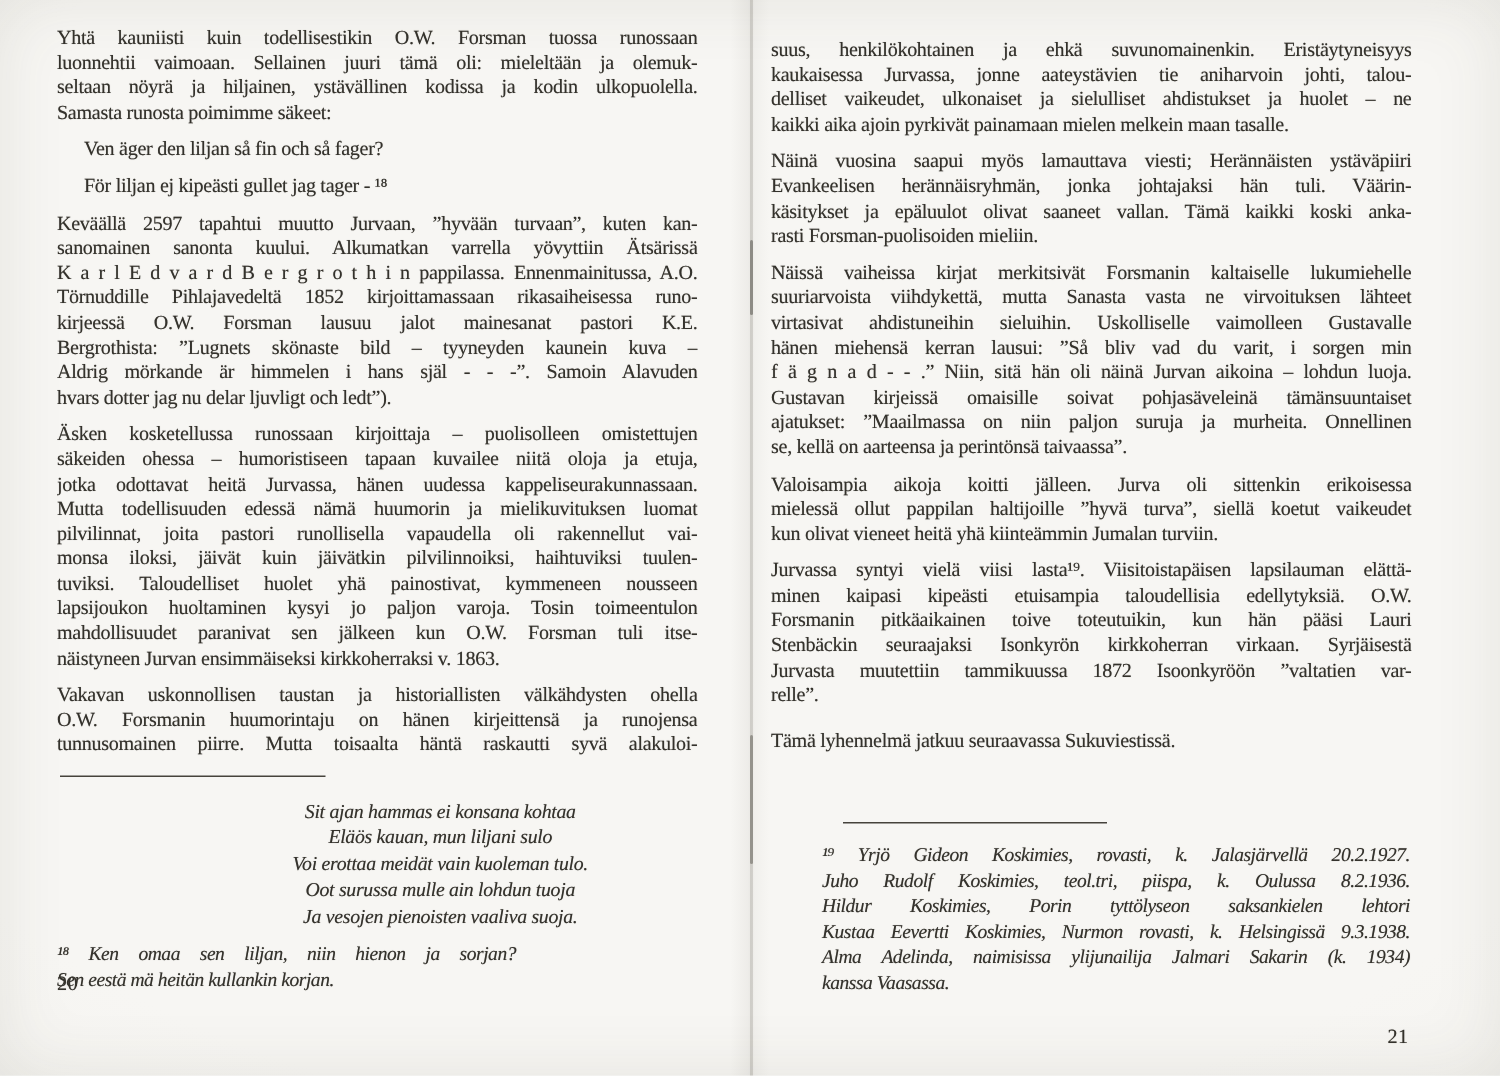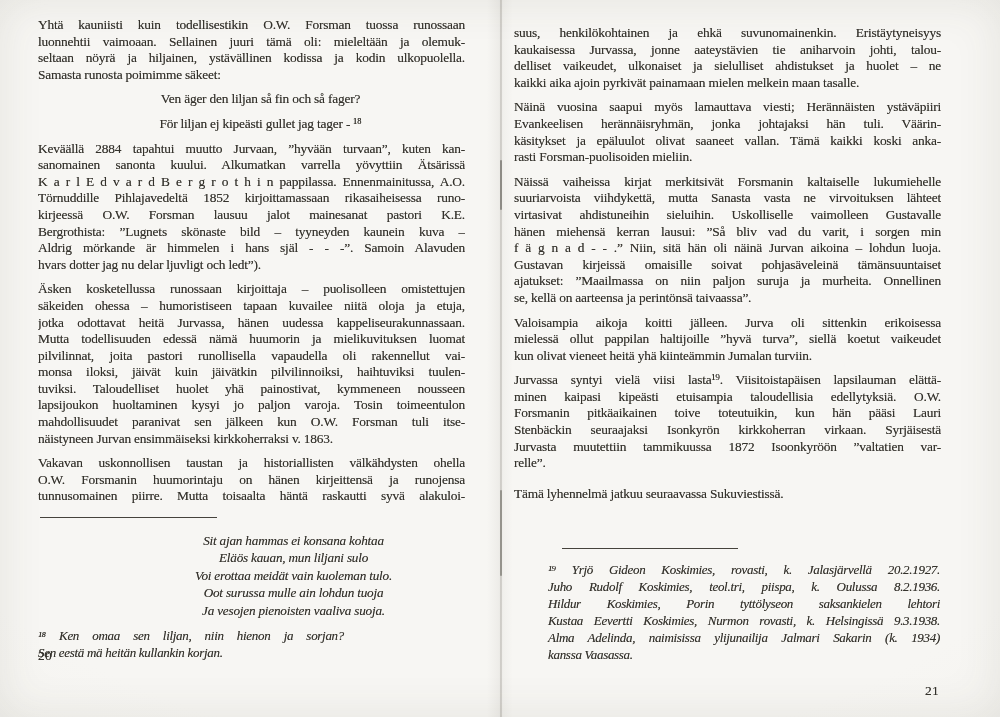--- a/index.html
+++ b/index.html
@@ -15,21 +15,21 @@
   .page{position:absolute;overflow:hidden;}
   #left-page{left:38px;top:17px;width:427px;height:690px;}
   #right-page{left:514px;top:25px;width:427px;height:685px;}
   .line{
     display:block;height:16.6px;line-height:16.6px;
     font-size:13.4px;letter-spacing:-0.2px;white-space:nowrap;
     text-shadow:0 0 0.5px rgba(52,50,44,0.55);
   }
   .line.stretch{text-align:justify;text-align-last:justify;-moz-text-align-last:justify;}
   .block{margin:0 0 8px 0;}
-  .verse{margin-left:18px;text-align:center;}
+  .verse{margin-left:18px;}
   .verse .line{margin-bottom:8px;}
   .poem{margin-left:84px;font-style:italic;text-align:center;}
   .poem .line{height:17.4px;line-height:17.4px;font-size:13.2px;}
   .footnote{font-style:italic;}
   .footnote .line{height:17px;line-height:17px;font-size:13px;letter-spacing:-0.3px;}
   #left-page .footnote{width:306px;}
   #right-page .footnote{margin-left:34px;width:392px;}
   .note{margin-top:14px;}
   .divider{height:0;border-top:1.6px solid #46433c;}
   #left-page .divider{width:177px;margin:12px 0 14px 2px;}
@@ -55,21 +55,21 @@
       <div class="line stretch">Yhtä kauniisti kuin todellisestikin O.W. Forsman tuossa runossaan</div>
       <div class="line stretch">luonnehtii vaimoaan. Sellainen juuri tämä oli: mieleltään ja olemuk-</div>
       <div class="line stretch">seltaan nöyrä ja hiljainen, ystävällinen kodissa ja kodin ulkopuolella.</div>
       <div class="line">Samasta runosta poimimme säkeet:</div>
     </div>
     <div class="block verse">
       <div class="line">Ven äger den liljan så fin och så fager?</div>
       <div class="line">För liljan ej kipeästi gullet jag tager - ¹⁸</div>
     </div>
     <div class="block para">
-      <div class="line stretch">Keväällä 2884 tapahtui muutto Jurvaan, ”hyvään turvaan”, kuten kan-</div>
+      <div class="line stretch">Keväällä 2597 tapahtui muutto Jurvaan, ”hyvään turvaan”, kuten kan-</div>
       <div class="line stretch">sanomainen sanonta kuului. Alkumatkan varrella yövyttiin Ätsärissä</div>
       <div class="line stretch">K a r l E d v a r d B e r g r o t h i n pappilassa. Ennenmainitussa, A.O.</div>
       <div class="line stretch">Törnuddille Pihlajavedeltä 1852 kirjoittamassaan rikasaiheisessa runo-</div>
       <div class="line stretch">kirjeessä O.W. Forsman lausuu jalot mainesanat pastori K.E.</div>
       <div class="line stretch">Bergrothista: ”Lugnets skönaste bild – tyyneyden kaunein kuva –</div>
       <div class="line stretch">Aldrig mörkande är himmelen i hans själ - - -”. Samoin Alavuden</div>
       <div class="line">hvars dotter jag nu delar ljuvligt och ledt”).</div>
     </div>
     <div class="block para">
       <div class="line stretch">Äsken kosketellussa runossaan kirjoittaja – puolisolleen omistettujen</div>

